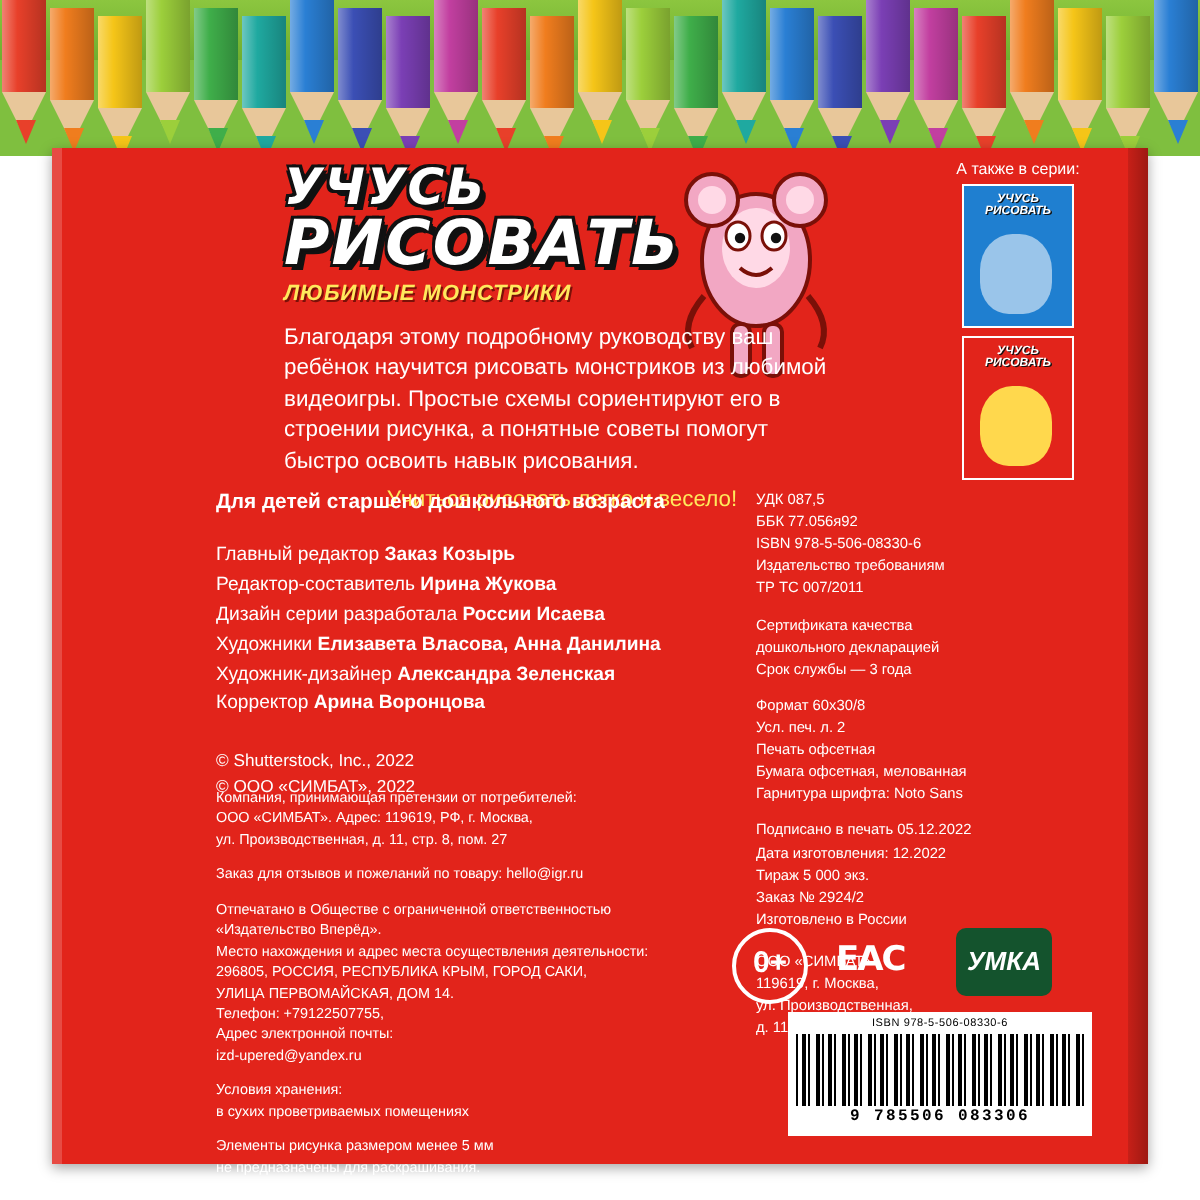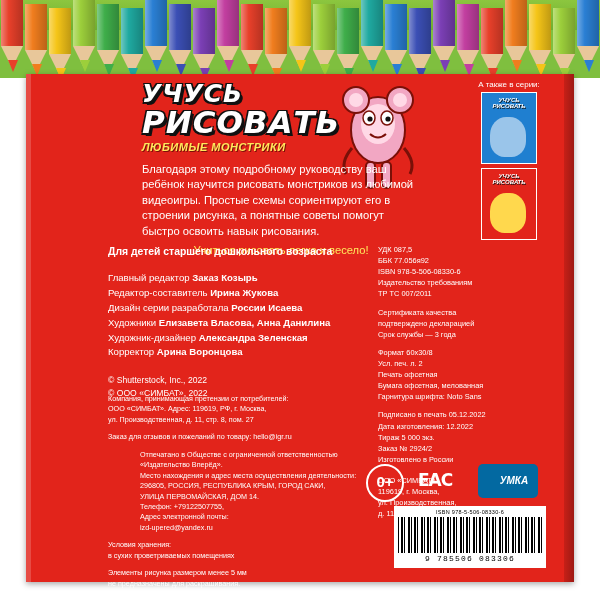--- a/index.html
+++ b/index.html
@@ -269,29 +269,28 @@
     color: #ffffff;
     font-size: 17px;
     font-weight: bold;
     letter-spacing: -1px;
     font-family: "DejaVu Sans", sans-serif;
   }
   .mark-logo {
     position: absolute;
     left: 112px; top: 0;
     width: 48px; height: 34px;
-    background: #0369a1;
+    background: #14532d;
     border-radius: 5px;
     color: #ffffff;
-    font-size: 10px;
+    font-size: 13px;
     font-weight: bold;
     text-align: center;
     line-height: 34px;
     font-style: italic;
-    padding-left: 12px;
   }
 
   
   .barcode-box {
     position: absolute;
     left: 368px;
     top: 432px;
     width: 152px;
     height: 62px;
     background: #ffffff;
@@ -311,20 +310,21 @@
       #000 0 1px, #fff 1px 3px, #000 3px 5px, #fff 5px 6px,
       #000 6px 7px, #fff 7px 10px, #000 10px 12px, #fff 12px 13px);
   }
   .barcode-num {
     font-family: "Liberation Mono", monospace;
     font-size: 8px;
     color: #000;
     text-align: center;
     letter-spacing: 1.2px;
     margin-top: 1px;
+    font-weight: bold;
   }
 </style>
 </head>
 <body>
 
 <div class="page">
 
   <div class="pencil-strip">
     <div class="grass"></div>
     <div id="pencils">
@@ -544,21 +544,21 @@
         <div>© Shutterstock, Inc., 2022</div>
         <div>© ООО «СИМБАТ», 2022</div>
       </div>
     </div>
 
     <div class="legal" id="legal-block">
         <p style="white-space: pre-line;">Компания, принимающая претензии от потребителей:
 ООО «СИМБАТ». Адрес: 119619, РФ, г. Москва,
 ул. Производственная, д. 11, стр. 8, пом. 27</p>
         <p style="white-space: pre-line;">Заказ для отзывов и пожеланий по товару: hello@igr.ru</p>
-        <p style="white-space: pre-line; margin-left: 32px;">Отпечатано в Обществе с ограниченной ответственностью
+        <p style="white-space: pre-line;">Отпечатано в Обществе с ограниченной ответственностью
 «Издательство Вперёд».
 Место нахождения и адрес места осуществления деятельности:
 296805, РОССИЯ, РЕСПУБЛИКА КРЫМ, ГОРОД САКИ,
 УЛИЦА ПЕРВОМАЙСКАЯ, ДОМ 14.
 Телефон: +79122507755,
 Адрес электронной почты:
 izd-upered@yandex.ru</p>
         <p style="white-space: pre-line;">Условия хранения:
 в сухих проветриваемых помещениях</p>
         <p style="white-space: pre-line;">Элементы рисунка размером менее 5 мм
@@ -568,21 +568,21 @@
     <div class="right-col">
       <div class="grp" id="rc-codes">
           <div>УДК 087,5</div>
           <div>ББК 77.056я92</div>
           <div>ISBN 978-5-506-08330-6</div>
           <div>Издательство требованиям</div>
           <div>ТР ТС 007/2011</div>
         </div>
       <div class="grp" id="rc-quality">
           <div>Сертификата качества</div>
-          <div>подтверждено декларацией</div>
+          <div>дошкольного декларацией</div>
           <div>Срок службы — 3 года</div>
         </div>
       <div class="grp" id="rc-specs">
           <div>Формат 60х30/8</div>
           <div>Усл. печ. л. 2</div>
           <div>Печать офсетная</div>
           <div>Бумага офсетная, мелованная</div>
           <div>Гарнитура шрифта: Noto Sans</div>
         </div>
       <div class="grp" id="rc-print">

